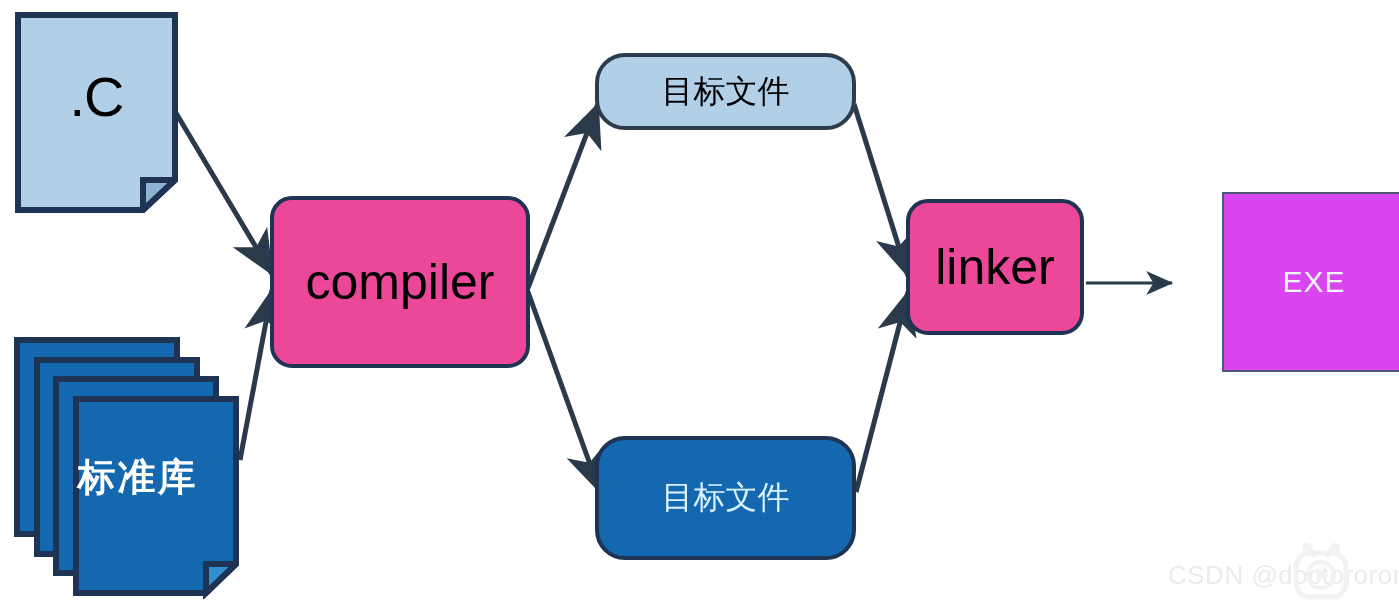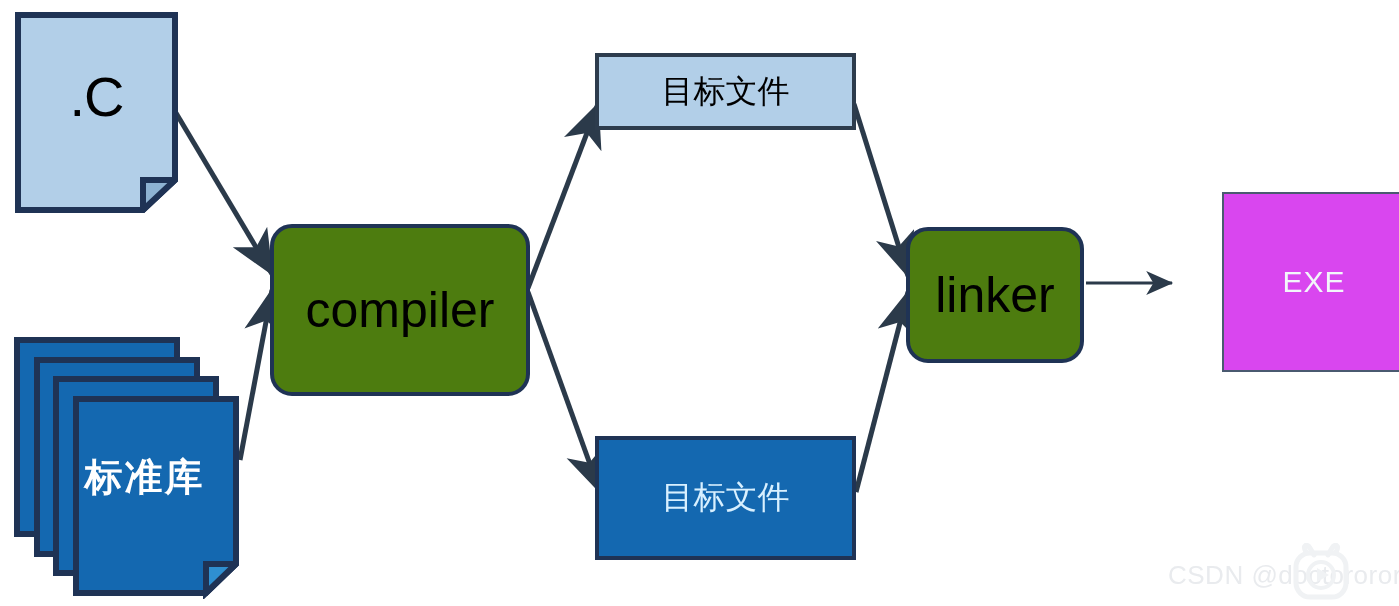--- a/index.html
+++ b/index.html
@@ -53,45 +53,44 @@
   
   .doc-stack {
     position: absolute;
     left: 14px;
     top: 337px;
     width: 225px;
     height: 262px;
   }
   .doc-stack-label {
     position: absolute;
-    left: 63px;
+    left: 56px;
     top: 390px;
     width: 163px;
     height: 175px;
     display: flex;
     align-items: center;
     justify-content: center;
     font-size: 38px;
     font-weight: bold;
     color: #ffffff;
     letter-spacing: 2px;
   }
 
   
   .proc {
     position: absolute;
-    background: #4d7c0f;
+    background: #ec4899;
     border: 4px solid #1f3355;
     border-radius: 22px;
     display: flex;
     align-items: center;
     justify-content: center;
     color: #000000;
     box-sizing: border-box;
-    margin-top: 28px;
   }
   .proc-compiler {
     left: 270px;
     top: 196px;
     width: 260px;
     height: 172px;
     font-size: 50px;
   }
   .proc-linker {
     left: 906px;
@@ -101,20 +100,21 @@
     font-size: 50px;
   }
 
   
   .objbox {
     position: absolute;
     box-sizing: border-box;
     display: flex;
     align-items: center;
     justify-content: center;
+    border-radius: 30px;
   }
   .objbox-top {
     left: 595px;
     top: 53px;
     width: 261px;
     height: 77px;
     background: #b2cfe8;
     border: 4px solid #2d3c4d;
     font-size: 32px;
     color: #000000;

